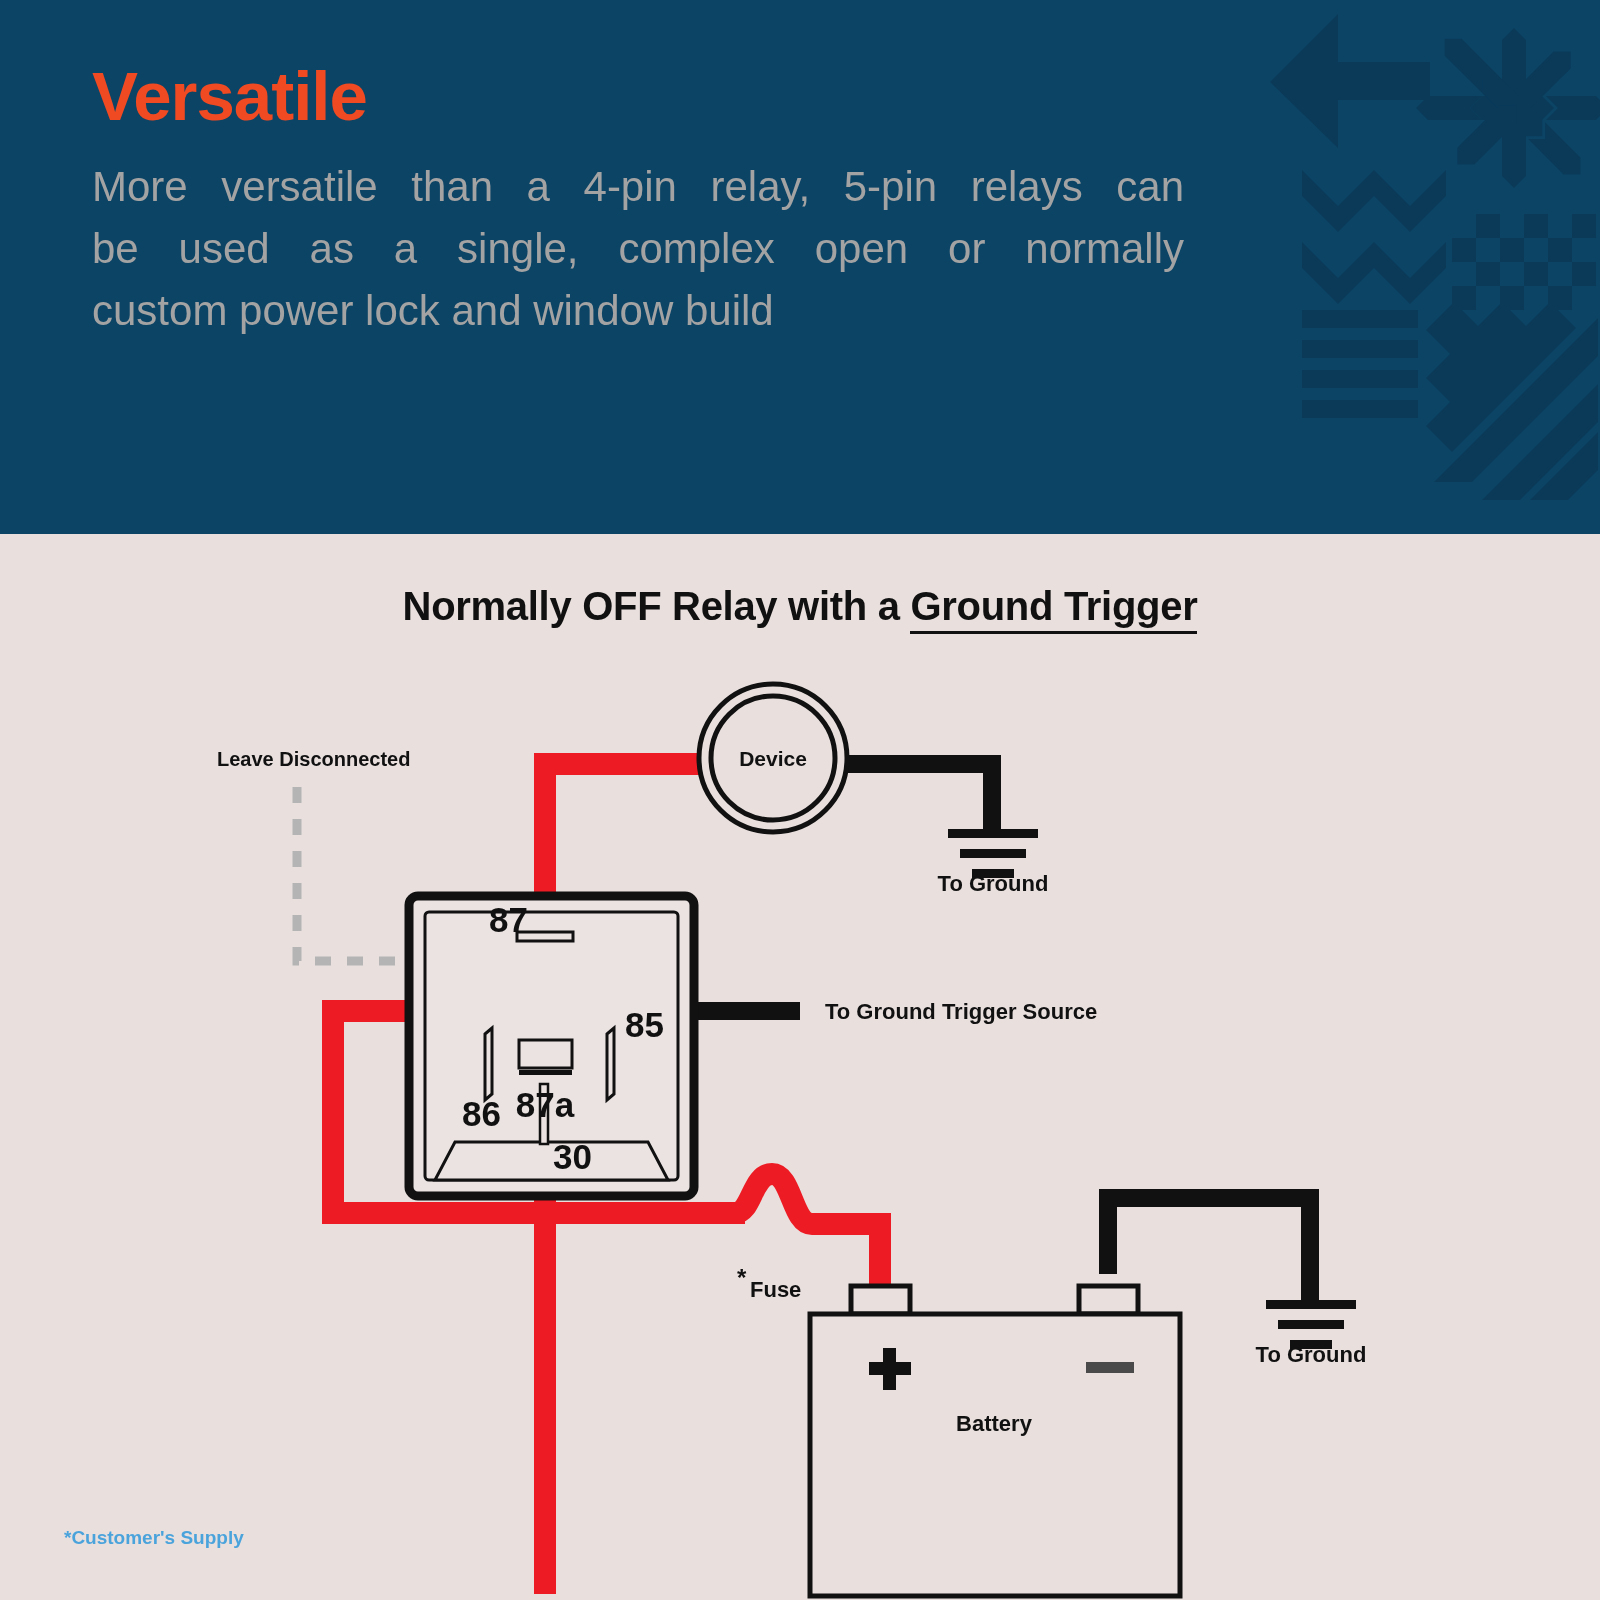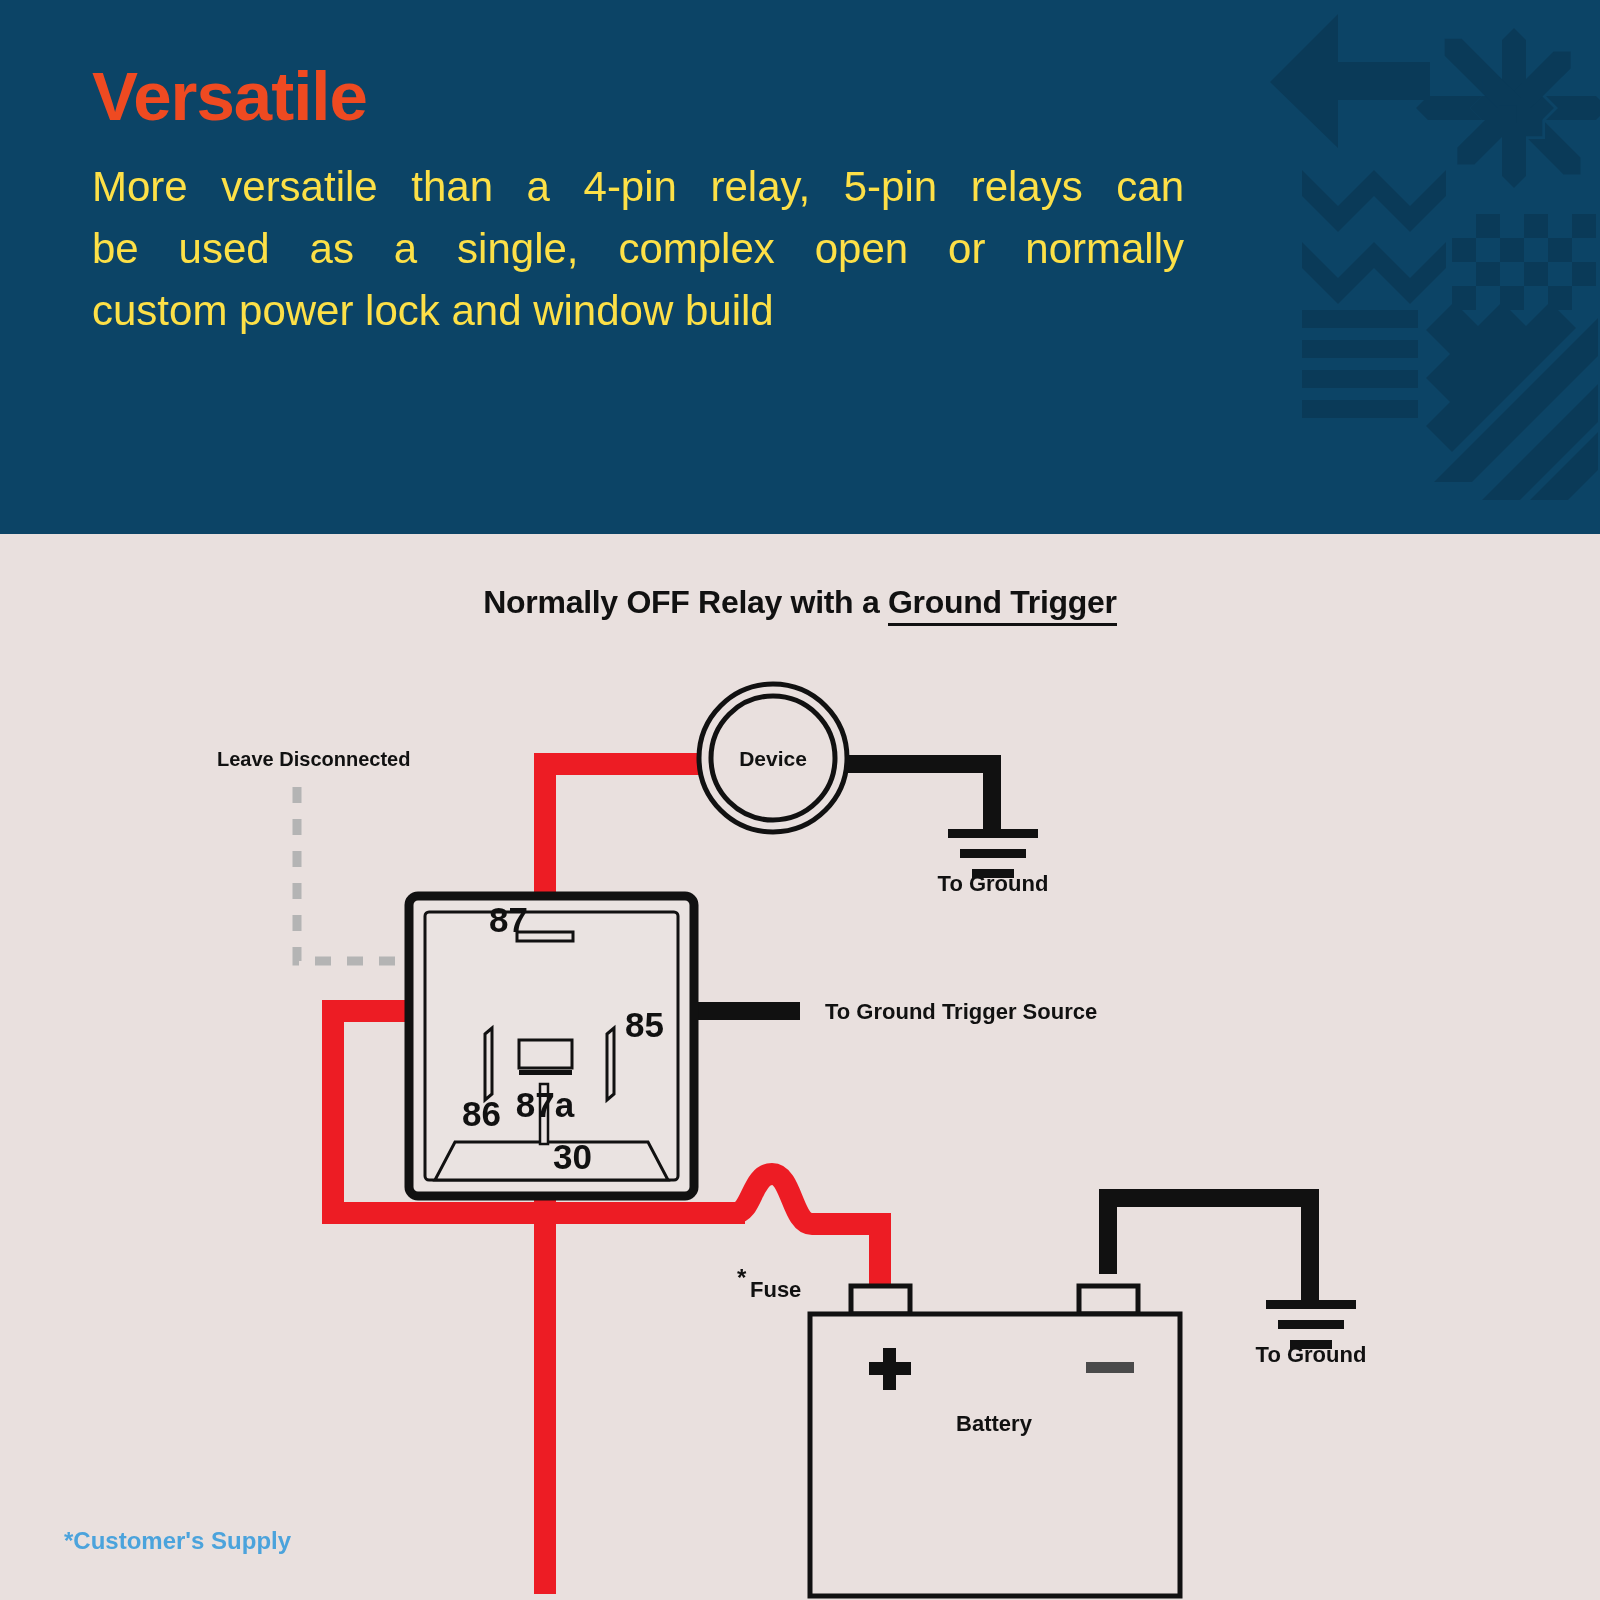--- a/index.html
+++ b/index.html
@@ -33,21 +33,21 @@
   }
   .hero-title {
     color: #EF4A21;
     font-size: 69px;
     font-weight: bold;
     letter-spacing: -1px;
     line-height: 1.02;
     font-family: "Liberation Sans", sans-serif;
   }
   .hero-body {
-    color: #fde047;
+    color: #a3a3a3;
     font-size: 42px;
     line-height: 1.47;
     margin-top: 24px;
     text-align: justify;
     width: 1092px;
     font-family: "Liberation Sans", sans-serif;
   }
   .hero-body > span { display: block; }
   .hero-body .just {
     text-align: justify;
@@ -59,38 +59,38 @@
   
   .diagram-wrap {
     position: absolute; left: 0; top: 534px;
     width: 1600px; height: 1066px;
     background: #E9E0DE;
   }
   .diagram-title {
     position: absolute;
     left: 0; top: 50px; width: 1600px;
     text-align: center;
-    font-size: 32px;
+    font-size: 40px;
     font-weight: bold;
     color: #111111;
     letter-spacing: -0.3px;
   }
   .diagram-title .ul {
     border-bottom: 3px solid #111111;
     padding-bottom: 3px;
   }
   .svg-holder {
     position: absolute; left: 0; top: 0;
     width: 1600px; height: 1066px;
   }
   .credit {
     position: absolute;
     left: 64px; top: 993px;
     color: #4BA3DC;
-    font-size: 24px;
+    font-size: 19px;
     font-weight: bold;
   }
   svg text { font-family: "Liberation Sans", sans-serif; }
 </style>
 </head>
 <body>
 
 <div id="page">
 
   <section class="hero">

